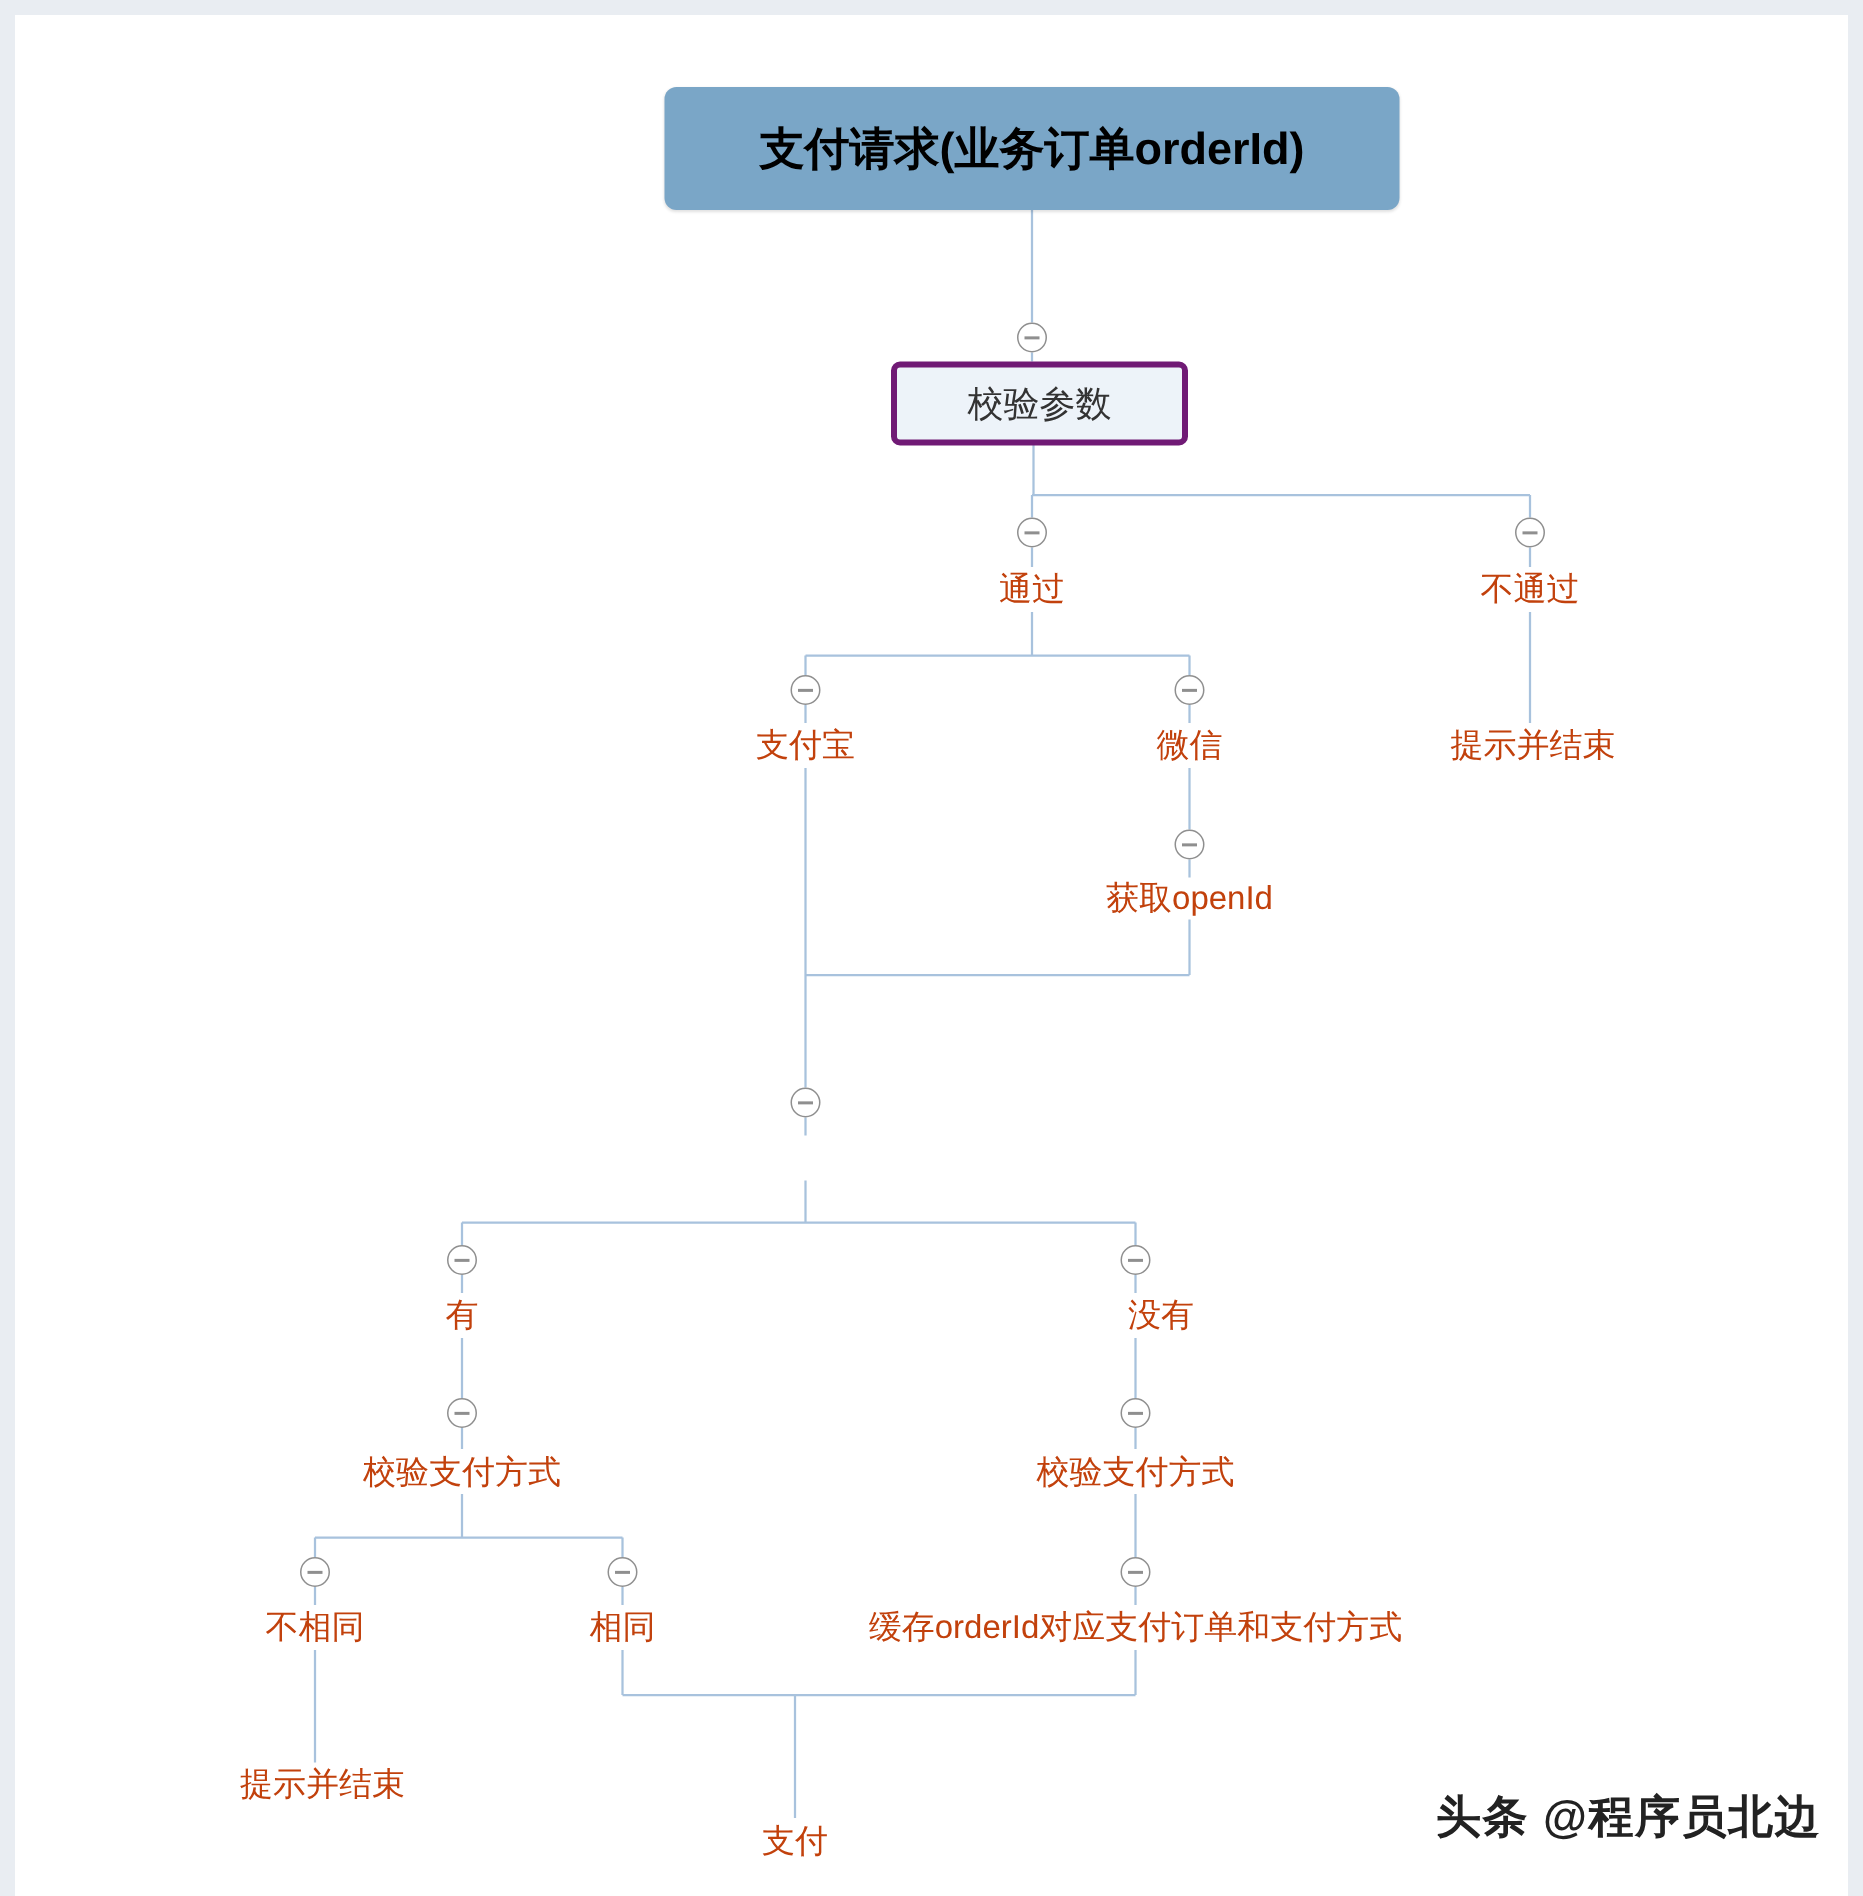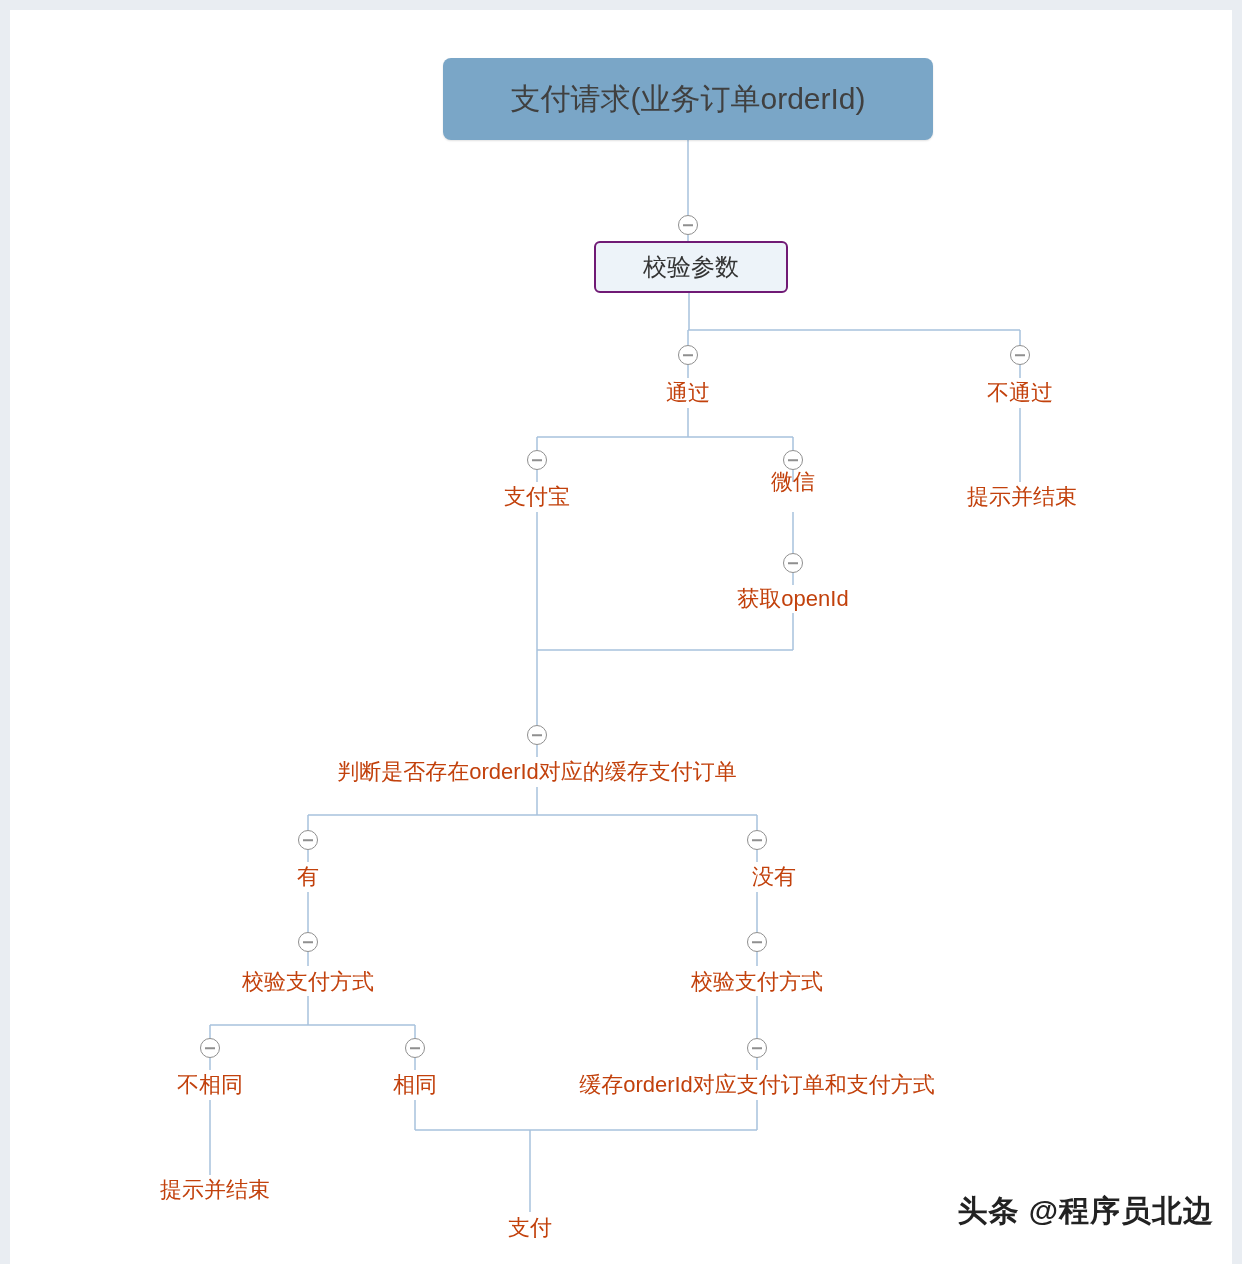--- a/index.html
+++ b/index.html
@@ -18,27 +18,27 @@
   .node{position:absolute;white-space:nowrap;}
   .t{
     transform:translate(-50%,-50%);
     font-size:22px;color:#c2410c;line-height:1.2;
   }
   .box-root{
     left:443px;top:58px;width:490px;height:82px;
     background:#7aa6c7;
     border-radius:8px;
     display:flex;align-items:center;justify-content:center;
-    color:#404040;font-size:30px;font-weight:normal;
+    color:#000000;font-size:30px;font-weight:bold;
     box-shadow:0 1px 2px rgba(0,0,0,.12);
   }
   .box-param{
     left:594px;top:241px;width:190px;height:48px;
     background:#edf3f9;
-    border:2px solid #701a75;
+    border:4px solid #701a75;
     border-radius:6px;
     display:flex;align-items:center;justify-content:center;
     color:#333333;font-size:24px;
   }
   .collapse{
     position:absolute;width:20px;height:20px;box-sizing:border-box;
     border:1.5px solid #8f8f8f;border-radius:50%;background:#ffffff;
     cursor:pointer;
   }
   .collapse::after{
@@ -103,23 +103,22 @@
   <div class="collapse" style="left:298px;top:932px"></div>
   <div class="collapse" style="left:200px;top:1038px"></div>
   <div class="collapse" style="left:405px;top:1038px"></div>
   <div class="collapse" style="left:747px;top:932px"></div>
   <div class="collapse" style="left:747px;top:1038px"></div>
 
   <div class="node t" style="left:688px;top:393px">通过</div>
   <div class="node t" style="left:1020px;top:393px">不通过</div>
   <div class="node t" style="left:1022px;top:497px">提示并结束</div>
   <div class="node t" style="left:537px;top:497px">支付宝</div>
-  <div class="node t" style="left:793px;top:482px">微信</div>
+  <div class="node t" style="left:793px;top:497px">微信</div>
   <div class="node t" style="left:793px;top:599px">获取openId</div>
-  <div class="node t" style="left:537px;top:772px">判断是否存在orderId对应的缓存支付订单</div>
   <div class="node t" style="left:308px;top:877px">有</div>
   <div class="node t" style="left:774px;top:877px">没有</div>
   <div class="node t" style="left:308px;top:982px">校验支付方式</div>
   <div class="node t" style="left:210px;top:1085px">不相同</div>
   <div class="node t" style="left:415px;top:1085px">相同</div>
   <div class="node t" style="left:215px;top:1190px">提示并结束</div>
   <div class="node t" style="left:757px;top:982px">校验支付方式</div>
   <div class="node t" style="left:757px;top:1085px">缓存orderId对应支付订单和支付方式</div>
   <div class="node t" style="left:530px;top:1228px">支付</div>
 

